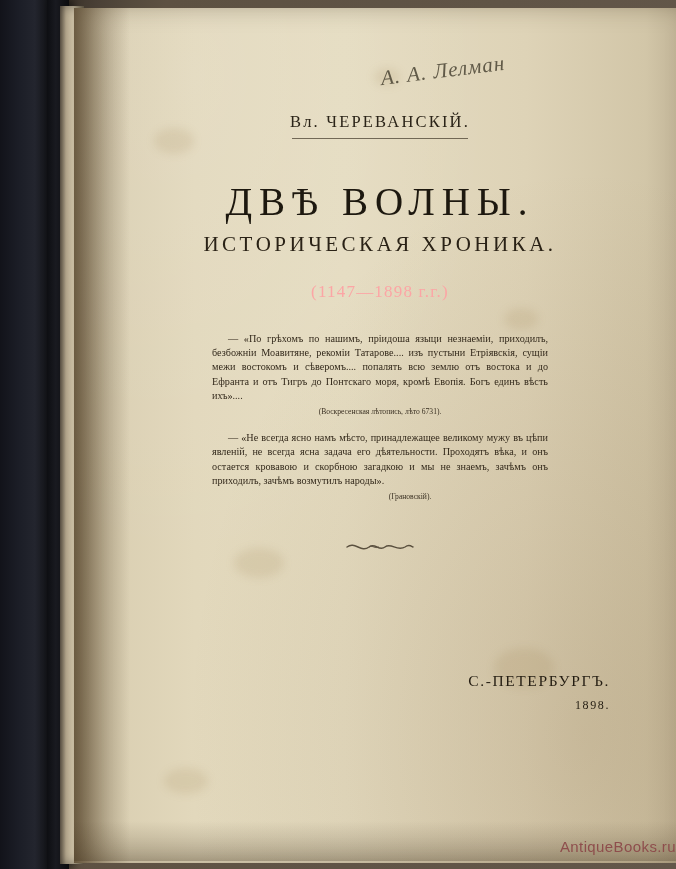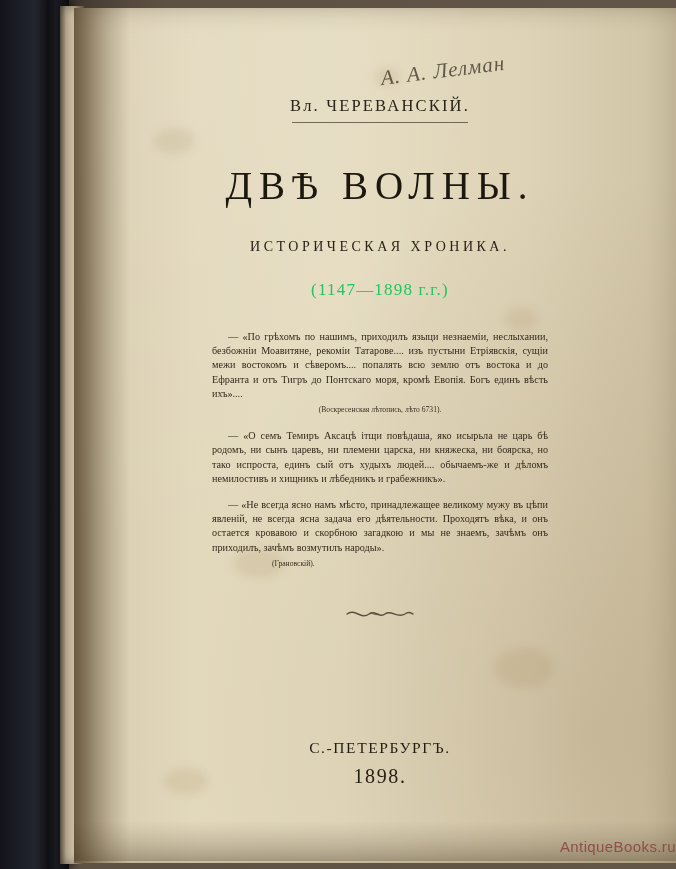--- a/index.html
+++ b/index.html
@@ -83,21 +83,21 @@
     position: absolute;
     left: 74px; bottom: 8px;
     width: 602px; height: 40px;
     background: linear-gradient(0deg, rgba(60,45,25,0.28), rgba(0,0,0,0));
     pointer-events: none;
   }
 
   
   .content {
     position: absolute;
-    left: 150px; top: 0;
+    left: 150px; top: 16px;
     width: 460px;
     text-align: center;
     color: #231c12;
   }
 
   .inscription {
     position: absolute;
     left: 380px; top: 52px;
     width: 230px;
     font-family: "Liberation Serif", serif;
@@ -128,51 +128,51 @@
   .title {
     margin-top: 40px;
     font-size: 39px;
     letter-spacing: 7px;
     font-weight: normal;
     color: #1d180f;
     font-family: Liberation Serif, serif;
   }
 
   .subtitle {
-    margin-top: 31px;
-    font-size: 14px;
+    margin-top: 8px;
+    font-size: 21px;
     letter-spacing: 3.5px;
     color: #2a2216;
   }
 
   .years {
     margin-top: 25px;
     font-size: 17px;
     letter-spacing: 1.2px;
-    color: #22c55e;
+    color: #fca5a5;
   }
 
   .epigraphs {
     margin: 30px auto 0 auto;
     width: 336px;
     text-align: justify;
     font-size: 10.2px;
     line-height: 14.2px;
     color: #33291b;
   }
   .epigraph { margin-bottom: 12px; }
   .epigraph p { margin: 0; text-indent: 16px; }
   .epigraph .src {
     display: block;
     text-align: center;
     font-size: 7.6px;
     margin-top: 2px;
     color: #3a3022;
   }
-  .epigraph .src.center-src { text-align: left; padding-left: 60px; }
+  .epigraph .src.center-src { text-align: center; padding-left: 60px; }
 
   .part {
     margin-top: 30px;
     font-size: 16px;
     letter-spacing: 1.6px;
     color: #241d12;
   }
 
   .ornament {
     margin: 36px auto 0 auto;
@@ -182,25 +182,26 @@
     font-size: 13px;
     letter-spacing: -1px;
     opacity: 0.8;
   }
 
   .imprint {
     margin-top: 118px;
     font-size: 15.5px;
     letter-spacing: 1.6px;
     color: #241d12;
+    text-align: right;
   }
   .imprint .year {
     display: block;
     margin-top: 8px;
-    font-size: 20px;
+    font-size: 12px;
     letter-spacing: 1.6px;
   }
 
   .watermark {
     position: absolute;
     right: 0;
     bottom: 14px;
     font-family: "Liberation Sans", sans-serif;
     font-size: 15px;
     color: #8d4a4a;
@@ -240,25 +241,24 @@
     </div>
 
     <div class="title">ДВѢ ВОЛНЫ.</div>
 
     <div class="subtitle">ИСТОРИЧЕСКАЯ ХРОНИКА.</div>
 
     <div class="years">(1147—1898 г.г.)</div>
 
     <div class="epigraphs">
       <div class="epigraph">
-        <p>— «По грѣхомъ по нашимъ, приходилъ языци незнаемiи, неслыхании, безбожнiи Моавитяне, рекомiи Татарове.... изъ пустыни Етрiявскiя, сущiи межи востокомъ и сѣверомъ.... попалять всю землю отъ востока и до Ефранта и отъ Тигръ до Понтскаго моря, кромѣ Евопiя. Богъ единъ вѣсть ихъ»....</p>
+        <p>— «По грѣхомъ по нашимъ, прiидоша языци незнаемiи, приходилъ, безбожнiи Моавитяне, рекомiи Татарове.... изъ пустыни Етрiявскiя, сущiи межи востокомъ и сѣверомъ.... попалять всю землю отъ востока и до Ефранта и отъ Тигръ до Понтскаго моря, кромѣ Евопiя. Богъ единъ вѣсть ихъ»....</p>
         <span class="src">(Воскресенская лѣтопись, лѣто 6731).</span>
       </div>
       <div class="epigraph">
-        <p>— «О семъ Темиръ Аксацѣ iтщи повѣдаша, яко исырьла не царь бѣ родомъ, ни сынъ царевъ, ни племени царска, ни княжеска, ни боярска, но тако испроста, единъ сый отъ худыхъ людей.... обычаемъ-же и дѣломъ немилостивъ и хищникъ и лѣбедникъ и грабежникъ».</p>
       </div>
       <div class="epigraph">
         <p>— «Не всегда ясно намъ мѣсто, принадлежащее великому мужу въ цѣпи явленiй, не всегда ясна задача его дѣятельности. Проходятъ вѣка, и онъ остается кровавою и скорбною загадкою и мы не знаемъ, зачѣмъ онъ приходилъ, зачѣмъ возмутилъ народы».</p>
         <span class="src center-src">(Грановскiй).</span>
       </div>
     </div>
 
 
     <div class="ornament">
       <svg width="70" height="14" viewBox="0 0 70 14" aria-hidden="true">

